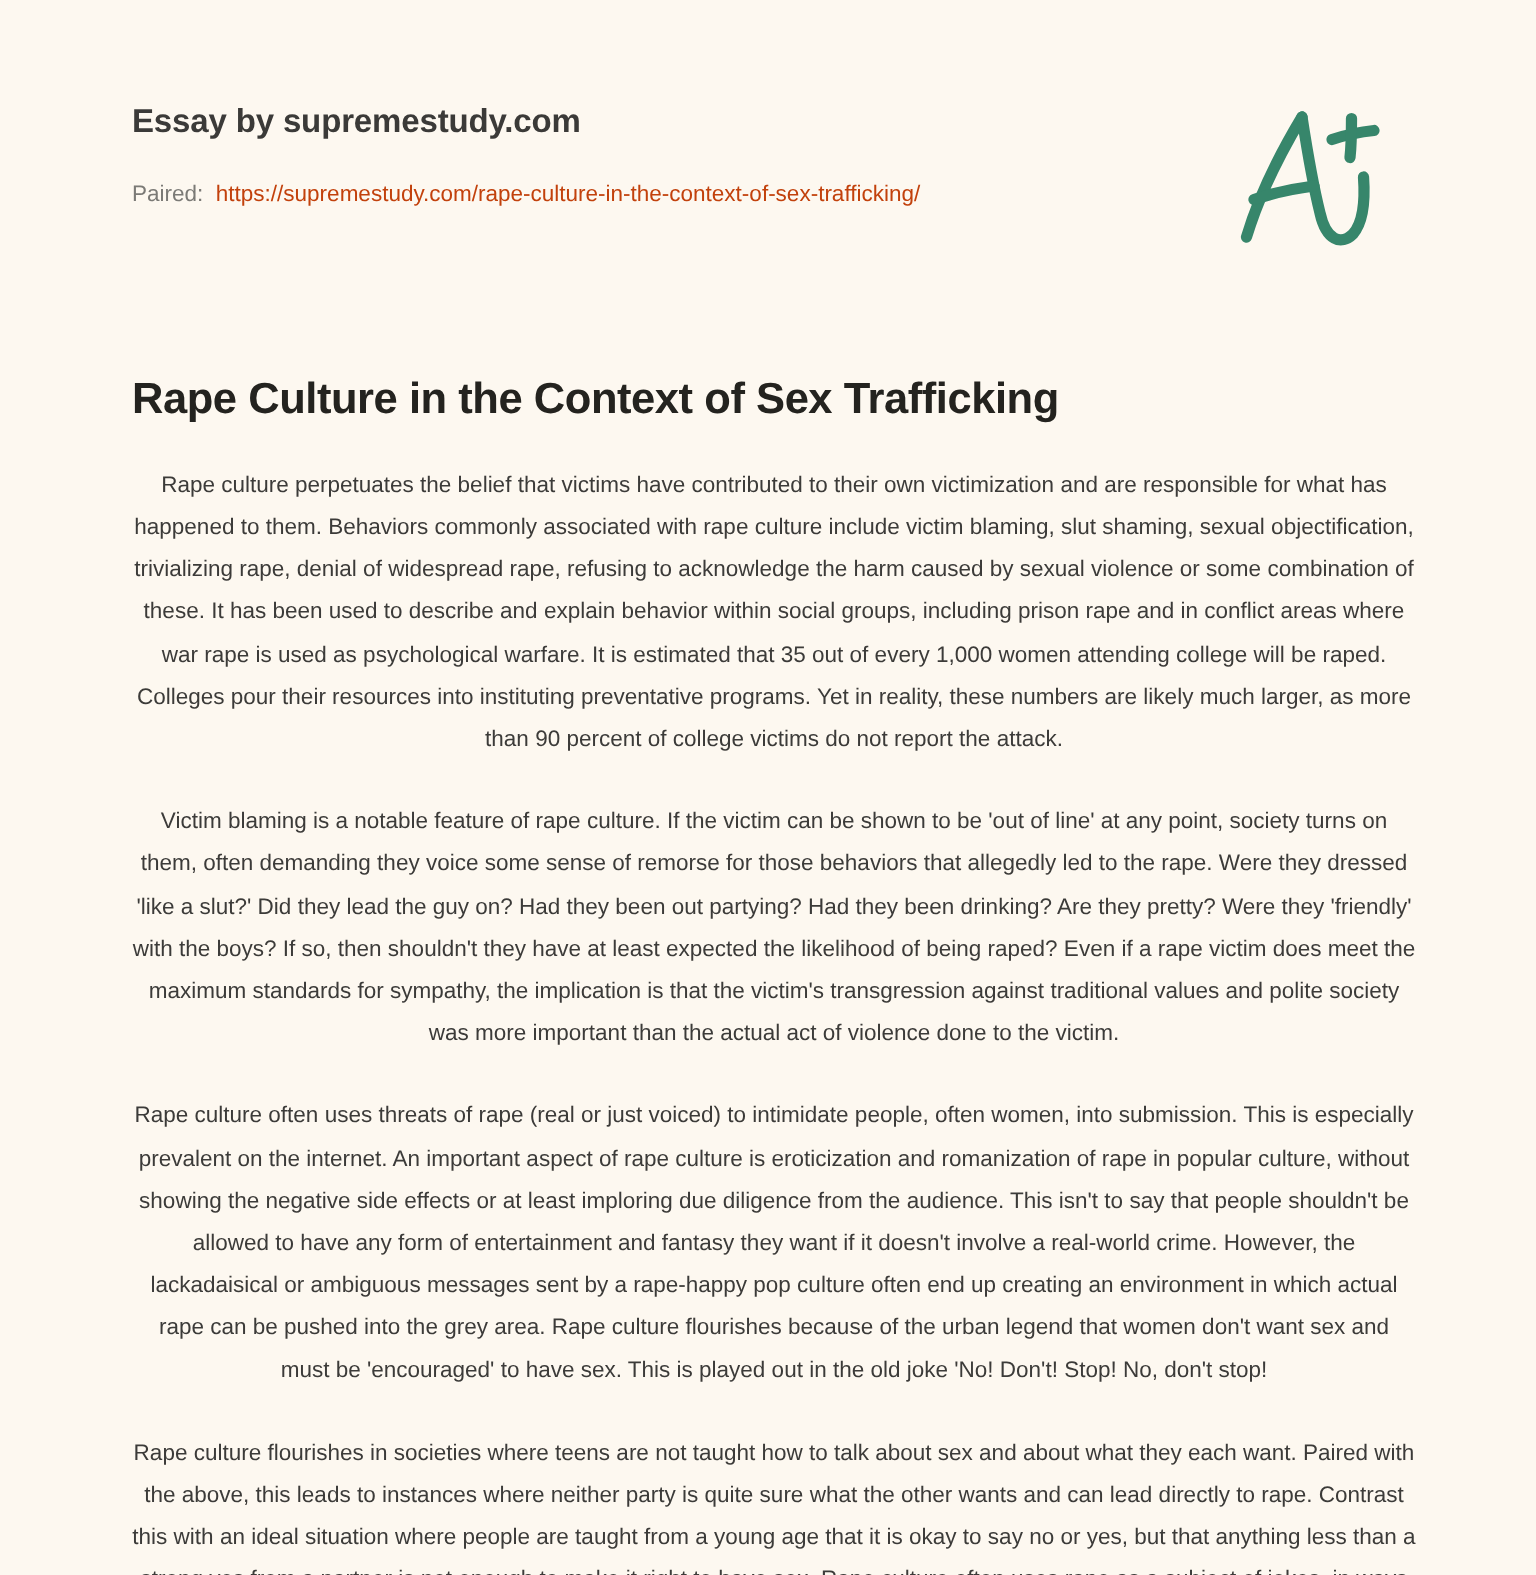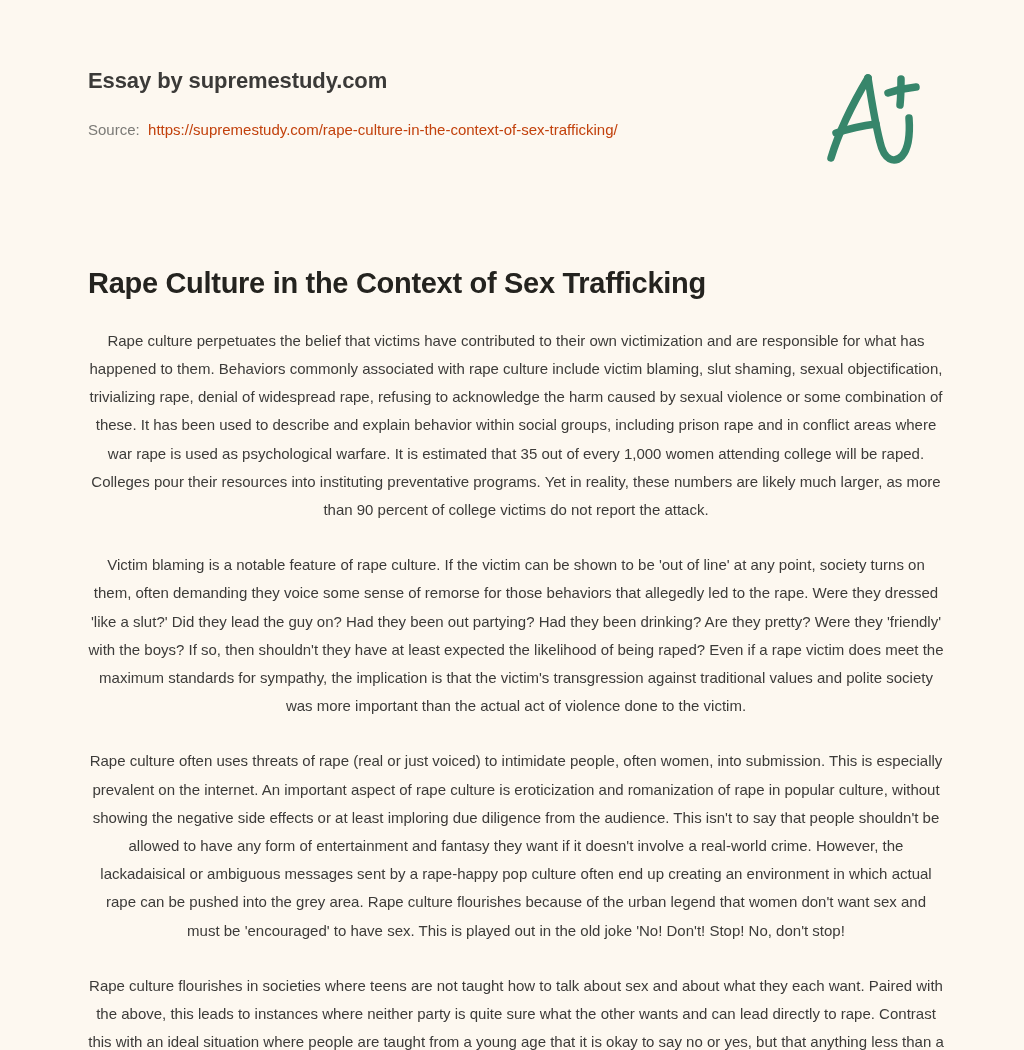--- a/index.html
+++ b/index.html
@@ -75,21 +75,21 @@
 
   
   .article {
     position: absolute;
     left: 88px;
     top: 248px;
     width: 856px;
   }
 
   .article-title {
-    margin: 18px 0 26px 0;
+    margin: 1px 0 26px 0;
     font-size: 29px;
     font-weight: bold;
     color: #24231f;
     letter-spacing: -0.3px;
     line-height: 1.2;
   }
 
   .article-body p {
     margin: 0 0 27px 0;
     font-size: 15px;
@@ -104,21 +104,21 @@
 </head>
 <body>
 
 <div class="page">
 
   <div class="header">
 
     <div class="byline">Essay by supremestudy.com</div>
 
     <div class="source-line">
-      <span class="source-label">Source:</span>
+      <span class="source-label">Paired:</span>
       <span>&nbsp;</span><a class="source-url" href="#">https://supremestudy.com/rape-culture-in-the-context-of-sex-trafficking/</a>
     </div>
 
     <div class="logo">
       <svg viewBox="0 0 120 112" xmlns="http://www.w3.org/2000/svg">
         <g fill="none" stroke="#37866b" stroke-width="7.5" stroke-linecap="round" stroke-linejoin="round">
 
           <path d="M62 16 C 50 36, 34 66, 25 96"></path>
 
           <path d="M62 16 C 66 42, 70 64, 74 80

